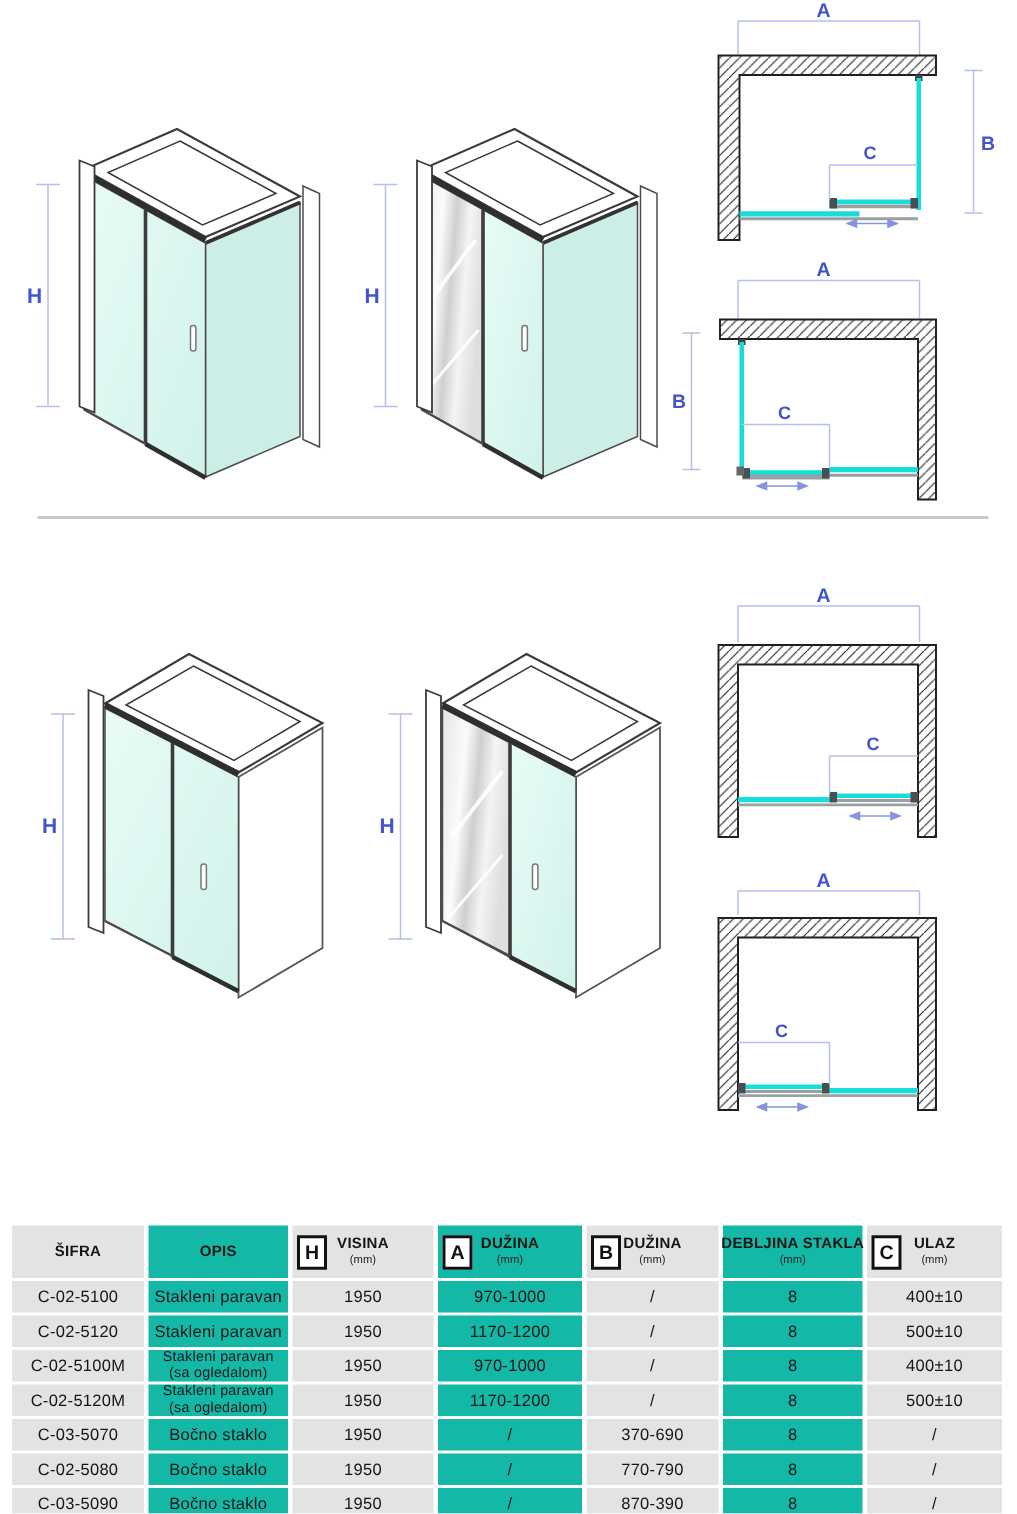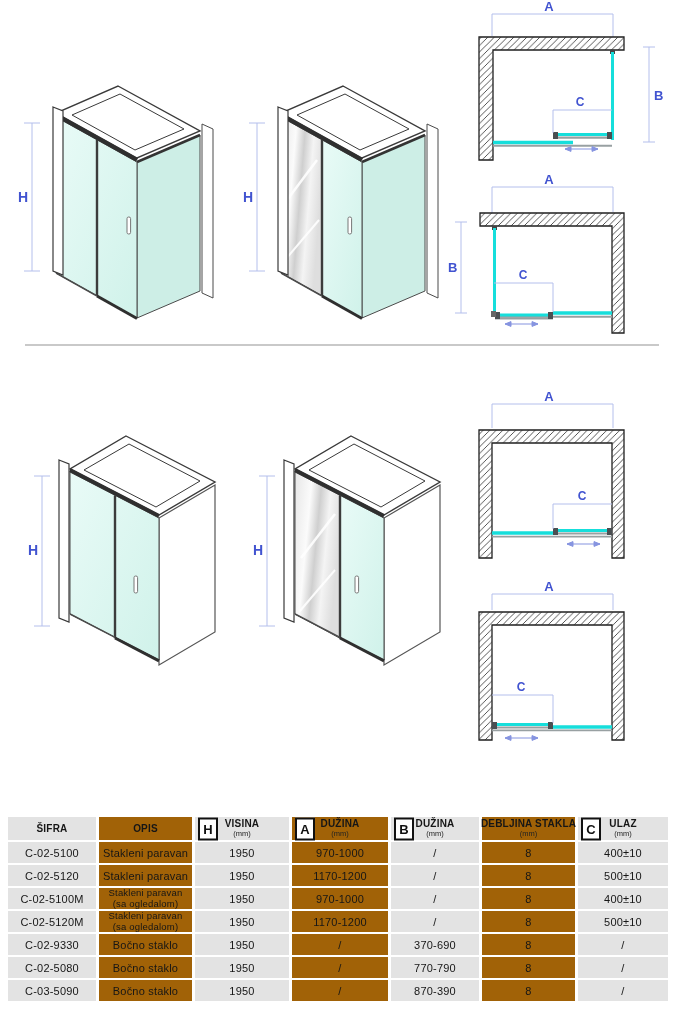--- a/index.html
+++ b/index.html
@@ -7,22 +7,22 @@
         font-family:"Liberation Sans", sans-serif;}
   .abs{position:absolute;}
   #divider{position:absolute;left:25px;top:344px;width:634px;height:2px;background:#c9c9c9;}
   
   #spec-table{position:absolute;left:8px;top:817px;width:662px;}
   .trow,.hrow{display:grid;grid-template-columns:88px 93px 94px 96px 88px 93px 90px;
               column-gap:3px;margin-bottom:2px;}
   .cell{display:flex;align-items:center;justify-content:center;text-align:center;
         color:#161616;}
   .gray{background:#e3e3e3;}
-  .white{background:#a16207;}
-  .hcell{height:23px;position:relative;}
+  .white{background:#14b8a6;}
+  .hcell{height:35px;position:relative;}
   .dcell{height:21px;font-size:11px;letter-spacing:.2px;white-space:pre-line;}
   .twoline{font-size:9.5px;line-height:1.1;}
   .letterbox{position:absolute;left:3px;top:50%;transform:translateY(-50%);
              width:16px;height:19px;border:2px solid #111;background:#fff;
              display:flex;align-items:center;justify-content:center;
              font-size:13px;font-weight:bold;color:#111;}
   .hlab{display:flex;flex-direction:column;align-items:center;line-height:1;}
   .hlab .lbl{font-size:10px;font-weight:bold;letter-spacing:.2px;white-space:nowrap;}
   .hlab .unit{font-size:7.5px;margin-top:1px;color:#222;}
   
@@ -395,21 +395,21 @@
         <div class="cell dcell gray">C-02-5120M</div>
         <div class="cell dcell white twoline">Stakleni paravan
 (sa ogledalom)</div>
         <div class="cell dcell gray">1950</div>
         <div class="cell dcell white">1170-1200</div>
         <div class="cell dcell gray">/</div>
         <div class="cell dcell white">8</div>
         <div class="cell dcell gray">500±10</div>
       </div>
       <div class="trow">
-        <div class="cell dcell gray">C-02-9330</div>
+        <div class="cell dcell gray">C-03-5070</div>
         <div class="cell dcell white">Bočno staklo</div>
         <div class="cell dcell gray">1950</div>
         <div class="cell dcell white">/</div>
         <div class="cell dcell gray">370-690</div>
         <div class="cell dcell white">8</div>
         <div class="cell dcell gray">/</div>
       </div>
       <div class="trow">
         <div class="cell dcell gray">C-02-5080</div>
         <div class="cell dcell white">Bočno staklo</div>

